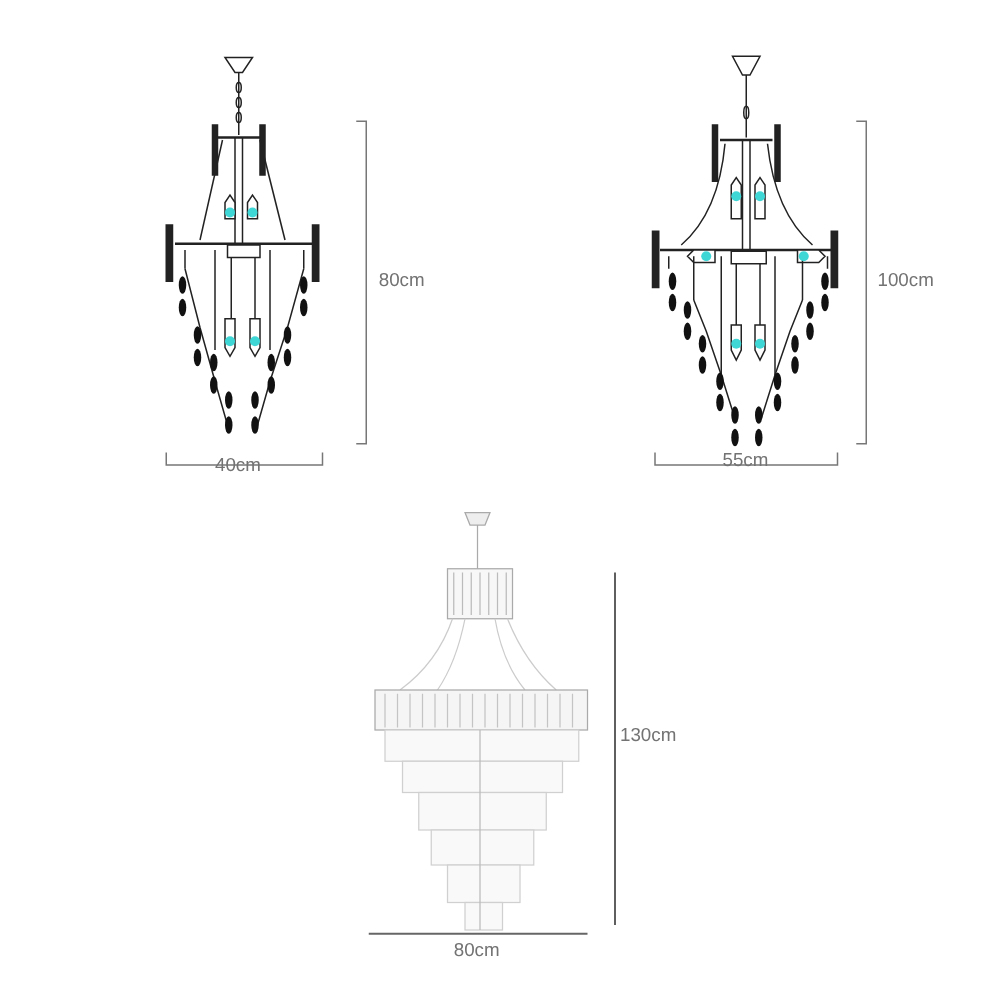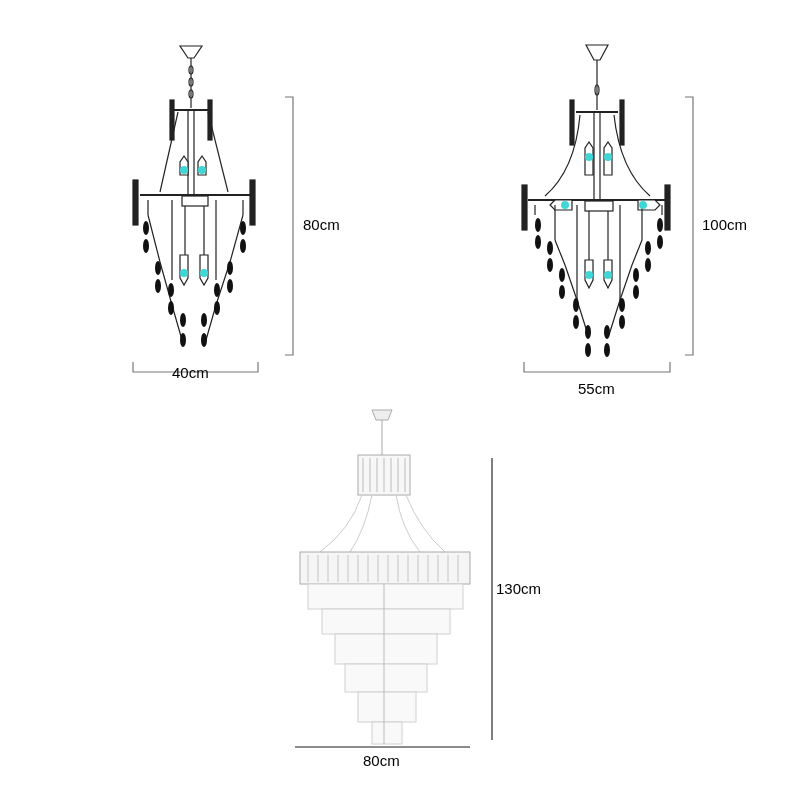--- a/index.html
+++ b/index.html
@@ -1,18 +1,18 @@
 <!DOCTYPE html>
 <html><head>
 <meta charset="utf-8">
 <style>
   html, body { margin: 0; padding: 0; background: #ffffff; }
   body { width: 800px; height: 800px; position: relative; overflow: hidden; font-family: "Liberation Sans", sans-serif; }
   .figure { position: absolute; }
-  .label { position: absolute; font-size: 15px; color: #000000; font-family: "Liberation Sans", sans-serif; }
+  .label { position: absolute; font-size: 15px; color: #737373; font-family: "Liberation Sans", sans-serif; }
   svg { position: absolute; left: 0; top: 0; }
 </style>
 </head>
 <body>
 
 <div class="figure" style="left:0;top:0;width:400px;height:400px;">
   <svg width="400" height="400" viewBox="0 0 400 400">
     <g stroke="#222" fill="none" stroke-width="1.2">
 
       <path d="M180 46 L202 46 L194 58 L188 58 Z" fill="#fff"></path>
@@ -146,21 +146,21 @@
         <ellipse cx="236" cy="292" rx="3" ry="7"></ellipse>
       <ellipse cx="222" cy="305" rx="3" ry="7"></ellipse>
         <ellipse cx="222" cy="322" rx="3" ry="7"></ellipse>
       <ellipse cx="207" cy="332" rx="3" ry="7"></ellipse>
         <ellipse cx="207" cy="350" rx="3" ry="7"></ellipse>
     </g>
     <path d="M285 97 L293 97 L293 355 L285 355" stroke="#777" fill="none" stroke-width="1.2"></path>
     <path d="M124 362 L124 372 L270 372 L270 362" stroke="#777" fill="none" stroke-width="1.2"></path>
   </svg>
   <span class="label" style="left:302px;top:216px;">100cm</span>
-  <span class="label" style="left:178px;top:380px;text-align:right;">55cm</span>
+  <span class="label" style="left:178px;top:360px;text-align:right;">55cm</span>
 </div>
 
 <div class="figure" style="left:0;top:400px;width:698px;height:400px;">
   <svg width="800" height="400" viewBox="0 0 800 400">
     <g stroke="#aaa" fill="none" stroke-width="1">
       <path d="M372 10 L392 10 L388 20 L376 20 Z" fill="#eee"></path>
       <line x1="382" y1="20" x2="382" y2="55"></line>
 
       <rect x="358" y="55" width="52" height="40" fill="#f7f7f7"></rect>
       <g stroke="#bbb">

